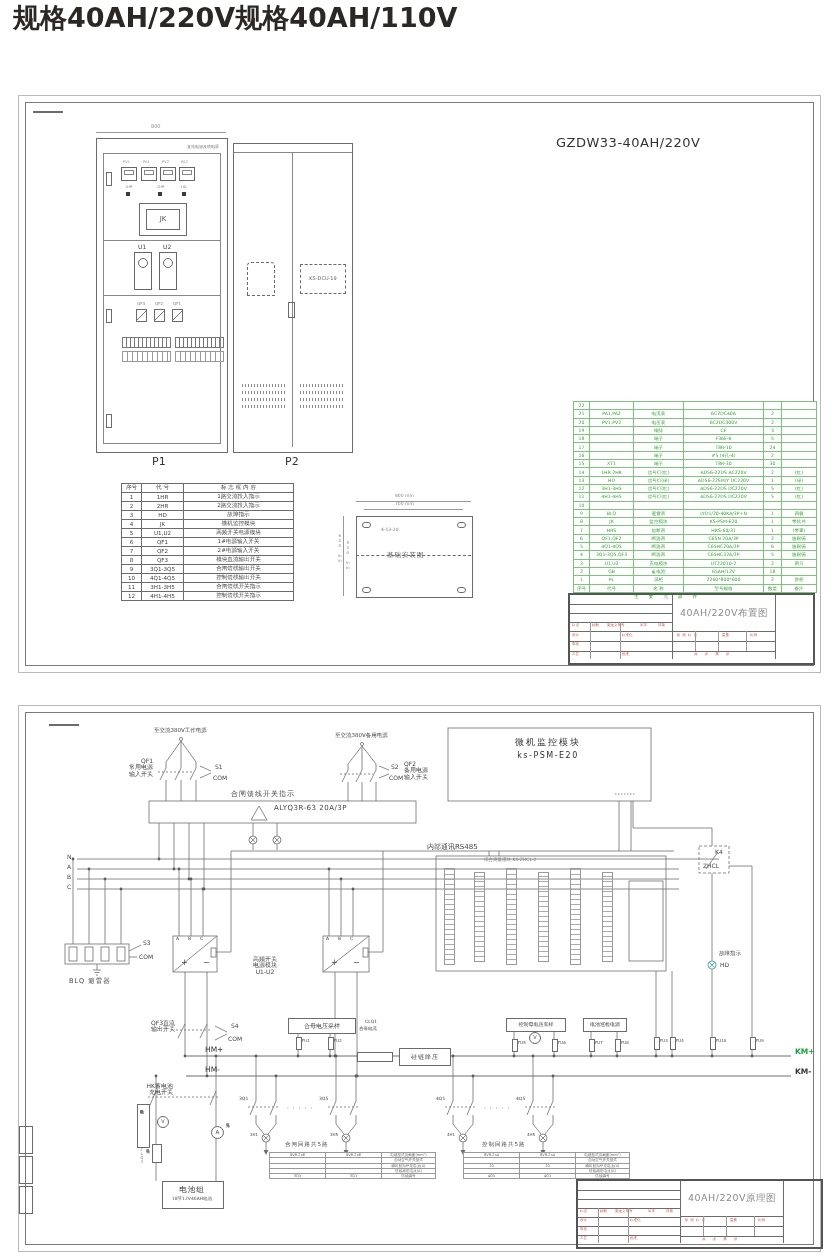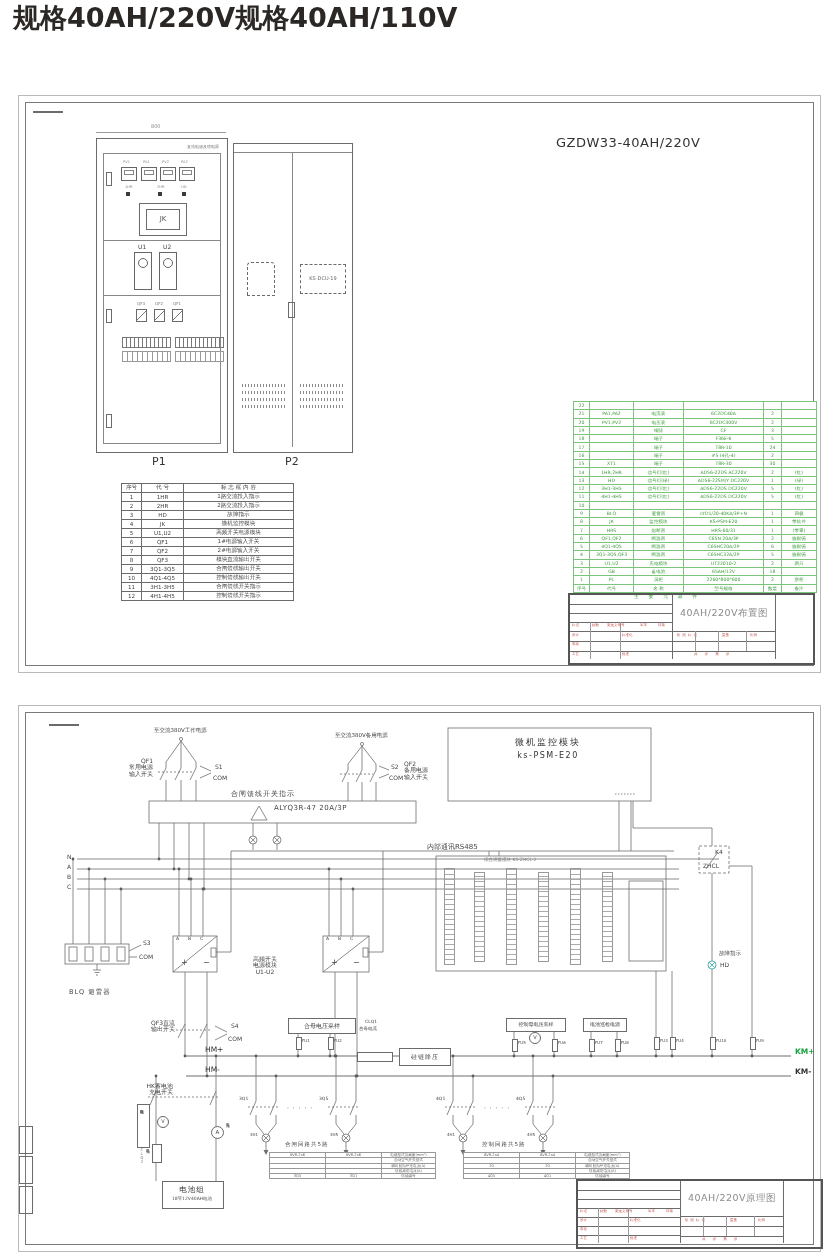--- a/index.html
+++ b/index.html
@@ -150,20 +150,37 @@
         <div class="td">4Q1-4Q5</div>
         <div class="td">控制馈线输出开关</div>
         <div class="td">11</div>
         <div class="td">3H1-3H5</div>
         <div class="td">合闸馈线开关指示</div>
         <div class="td">12</div>
         <div class="td">4H1-4H5</div>
         <div class="td">控制馈线开关指示</div>
       </div>
 
+  <div class="s" style="left:318px;top:392px;width:150px;height:115px;">
+    <div class="hline" style="left:19px;top:13px;width:115px;border-color:#999;"></div>
+    <div class="lbl c" style="left:58px;top:6px;font-size:4.5px;color:#888;">800 mm</div>
+    <div class="hline" style="left:27px;top:21px;width:99px;border-color:#999;"></div>
+    <div class="lbl c" style="left:58px;top:14px;font-size:4.5px;color:#888;">700 mm</div>
+    <div class="vline" style="left:6px;top:28px;height:80px;border-color:#999;"></div>
+    <div class="lbl vtext" style="left:0px;top:45px;font-size:4px;color:#888;">600 mm</div>
+    <div class="lbl vtext" style="left:8px;top:52px;font-size:4px;color:#888;">500 mm</div>
+    <div class="box" style="left:19px;top:28px;width:115px;height:80px;"></div>
+    <div class="dashb" style="left:19px;top:67px;width:115px;height:0;border-width:1px 0 0 0;"></div>
+    <div class="box" style="left:25px;top:34px;width:7px;height:4px;border-radius:3px;"></div>
+    <div class="box" style="left:120px;top:34px;width:7px;height:4px;border-radius:3px;"></div>
+    <div class="box" style="left:25px;top:99px;width:7px;height:4px;border-radius:3px;"></div>
+    <div class="box" style="left:120px;top:99px;width:7px;height:4px;border-radius:3px;"></div>
+    <div class="lbl" style="left:44px;top:40px;font-size:4.5px;color:#777;">4-13-20</div>
+    <div class="lbl" style="left:50px;top:64px;font-size:6.5px;letter-spacing:1px;color:#555;">基础安装图</div>
+  </div>
 
   <div class="tbl grn" style="left: 554px; top: 305px; --c: #7cc47c; grid-template-columns: 16px 44px 50px 80px 18px 35px; grid-auto-rows: 8.3px; font-size: 4.6px; grid-auto-flow: row;">
         <div class="td">22</div>
         <div class="td"></div>
         <div class="td"></div>
         <div class="td"></div>
         <div class="td"></div>
         <div class="td"></div>
         <div class="td">21</div>
         <div class="td">PA1,PA2</div>
@@ -510,32 +527,32 @@
   <div class="lbl" style="left:196px;top:58px;font-size:6px;">S1</div>
   <div class="lbl" style="left:194px;top:69px;font-size:6px;">COM</div>
   <div class="lbl" style="left:385px;top:55px;font-size:6px;">
     <span>QF2</span><br>
     <span>备用电源</span><br>
     <span>输入开关</span>
   </div>
   <div class="lbl" style="left:372px;top:58px;font-size:6px;">S2</div>
   <div class="lbl" style="left:370px;top:69px;font-size:6px;">COM</div>
   <div class="lbl" style="left:212px;top:85px;font-size:7px;letter-spacing:1px;">合闸馈线开关指示</div>
-  <div class="lbl" style="left:255px;top:99px;font-size:7px;letter-spacing:0.5px;">ALYQ3R-47 20A/3P</div>
+  <div class="lbl" style="left:255px;top:99px;font-size:7px;letter-spacing:0.5px;">ALYQ3R-63 20A/3P</div>
   <div class="lbl c" style="left:479px;top:32px;width:100px;font-size:9px;letter-spacing:2px;color:#333;">微机监控模块</div>
   <div class="lbl c" style="left:479px;top:46px;width:100px;font-size:8px;letter-spacing:1.5px;color:#333;">ks-PSM-E20</div>
   <div class="lbl" style="left:408px;top:138px;font-size:7px;">内部通讯RS485</div>
   <div class="lbl" style="left:465px;top:152px;font-size:4.5px;color:#777;">综合测量模块 KS-ZHCL-2</div>
   <div class="lbl" style="left:48px;top:148px;font-size:6px;">N</div>
   <div class="lbl" style="left:48px;top:158px;font-size:6px;">A</div>
   <div class="lbl" style="left:48px;top:168px;font-size:6px;">B</div>
   <div class="lbl" style="left:48px;top:178px;font-size:6px;">C</div>
   <div class="lbl" style="left:124px;top:234px;font-size:6px;">S3</div>
   <div class="lbl" style="left:120px;top:248px;font-size:6px;">COM</div>
-  <div class="lbl" style="left:50px;top:272px;font-size:6.5px;letter-spacing:1px;margin-top:11px;">BLQ 避雷器</div>
+  <div class="lbl" style="left:50px;top:272px;font-size:6.5px;letter-spacing:1px;">BLQ 避雷器</div>
 
   <div class="lbl" style="left:157px;top:231px;font-size:4.5px;">A</div>
   <div class="lbl" style="left:169px;top:231px;font-size:4.5px;">B</div>
   <div class="lbl" style="left:181px;top:231px;font-size:4.5px;">C</div>
   <div class="lbl" style="left:162px;top:253px;font-size:8px;">+</div>
   <div class="lbl" style="left:184px;top:253px;font-size:8px;">−</div>
   <div class="lbl" style="left:307px;top:231px;font-size:4.5px;">A</div>
   <div class="lbl" style="left:319px;top:231px;font-size:4.5px;">B</div>
   <div class="lbl" style="left:331px;top:231px;font-size:4.5px;">C</div>
   <div class="lbl" style="left:312px;top:253px;font-size:8px;">+</div>

